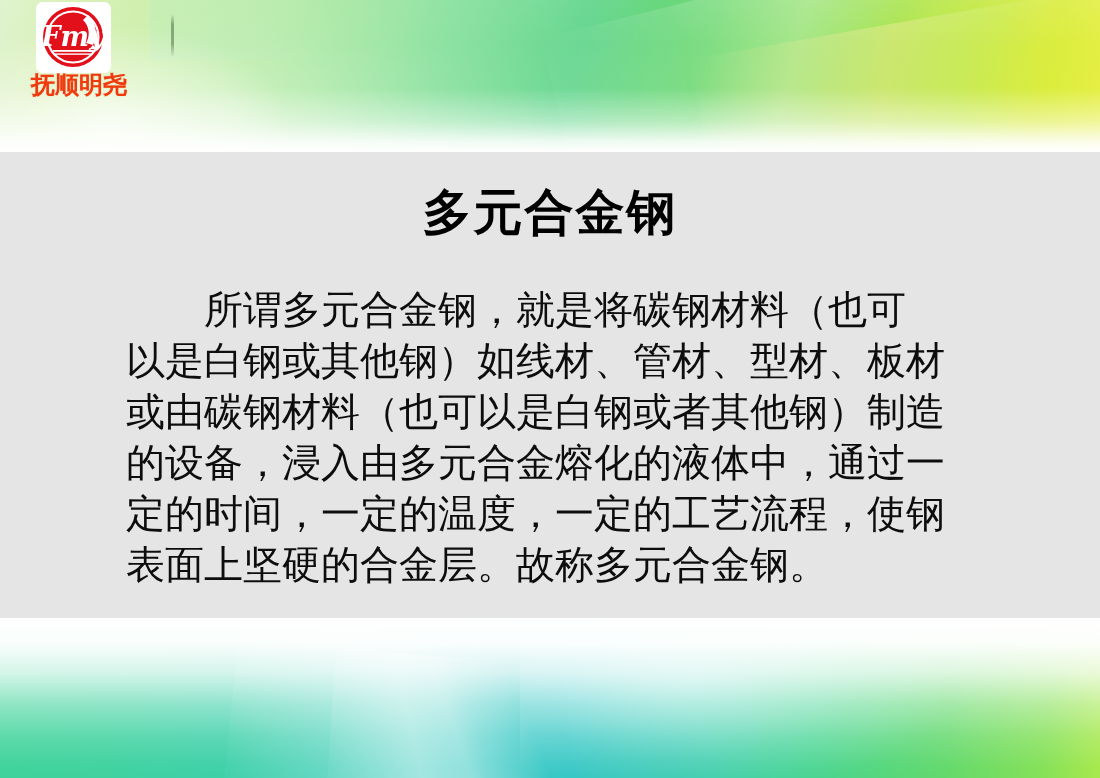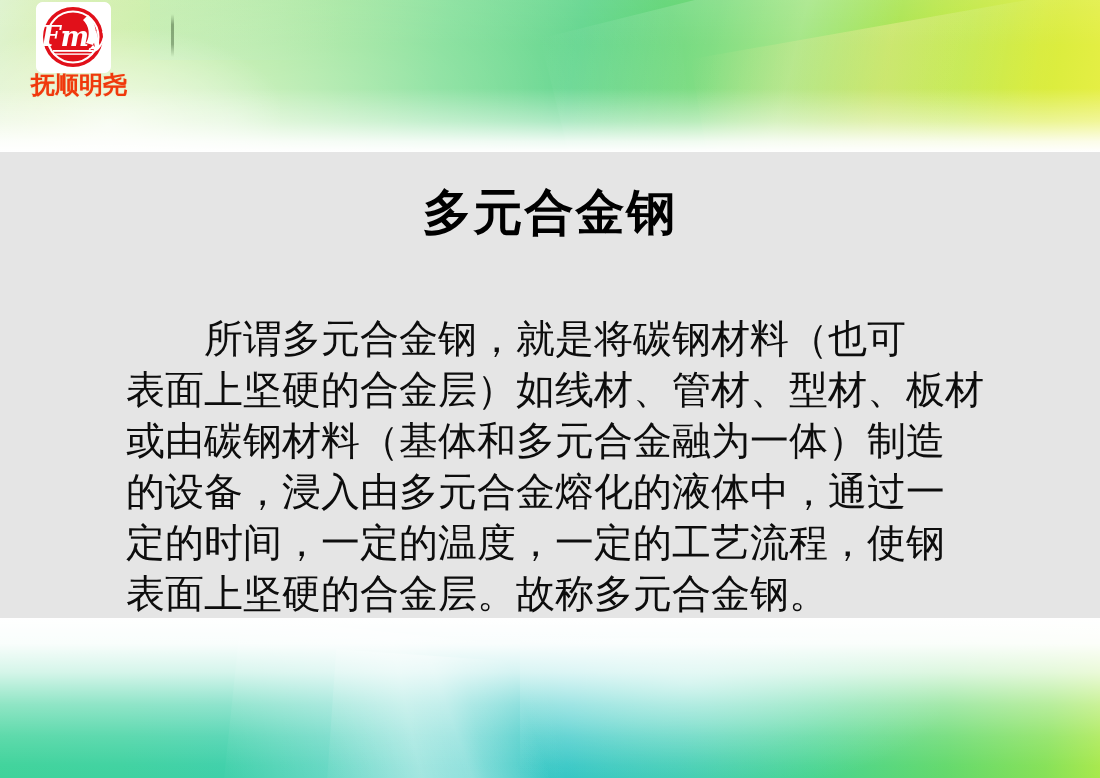--- a/index.html
+++ b/index.html
@@ -251,21 +251,21 @@
   }
   .body-line {
     font-family: "DejaVu Sans", "Liberation Sans", sans-serif;
     font-size: 39px;
     font-weight: 400;
     line-height: 51px;
     color: #0d0d0d;
     white-space: nowrap;
     letter-spacing: 0px;
   }
-  .body-line.first { text-indent: 0; padding-left: 0; margin-top: 29px; }
+  .body-line.first { text-indent: 0; padding-left: 0; }
 </style>
 </head>
 <body>
 
 <div id="slide">
 
   <div class="band-top">
     <div class="band-top-base"></div>
     <div class="band-top-block"></div>
     <div class="band-top-sheen-a"></div>
@@ -299,21 +299,21 @@
     </div>
     <div class="logo-caption">抚顺明尧</div>
   </div>
 
   <div class="content">
 
     <div class="slide-title">多元合金钢</div>
 
     <div class="body-block">
       <div class="body-line first">　　所谓多元合金钢，就是将碳钢材料（也可</div>
-      <div class="body-line">表面上坚硬的合金层）如线材、管材、型材、板材</div>
-      <div class="body-line">或由碳钢材料（基体和多元合金融为一体）制造</div>
+      <div class="body-line">以是白钢或其他钢）如线材、管材、型材、板材</div>
+      <div class="body-line">或由碳钢材料（也可以是白钢或者其他钢）制造</div>
       <div class="body-line">的设备，浸入由多元合金熔化的液体中，通过一</div>
       <div class="body-line">定的时间，一定的温度，一定的工艺流程，使钢</div>
       <div class="body-line">表面上坚硬的合金层。故称多元合金钢。</div>
     </div>
 
   </div>
 </div>
 
 </body></html>

